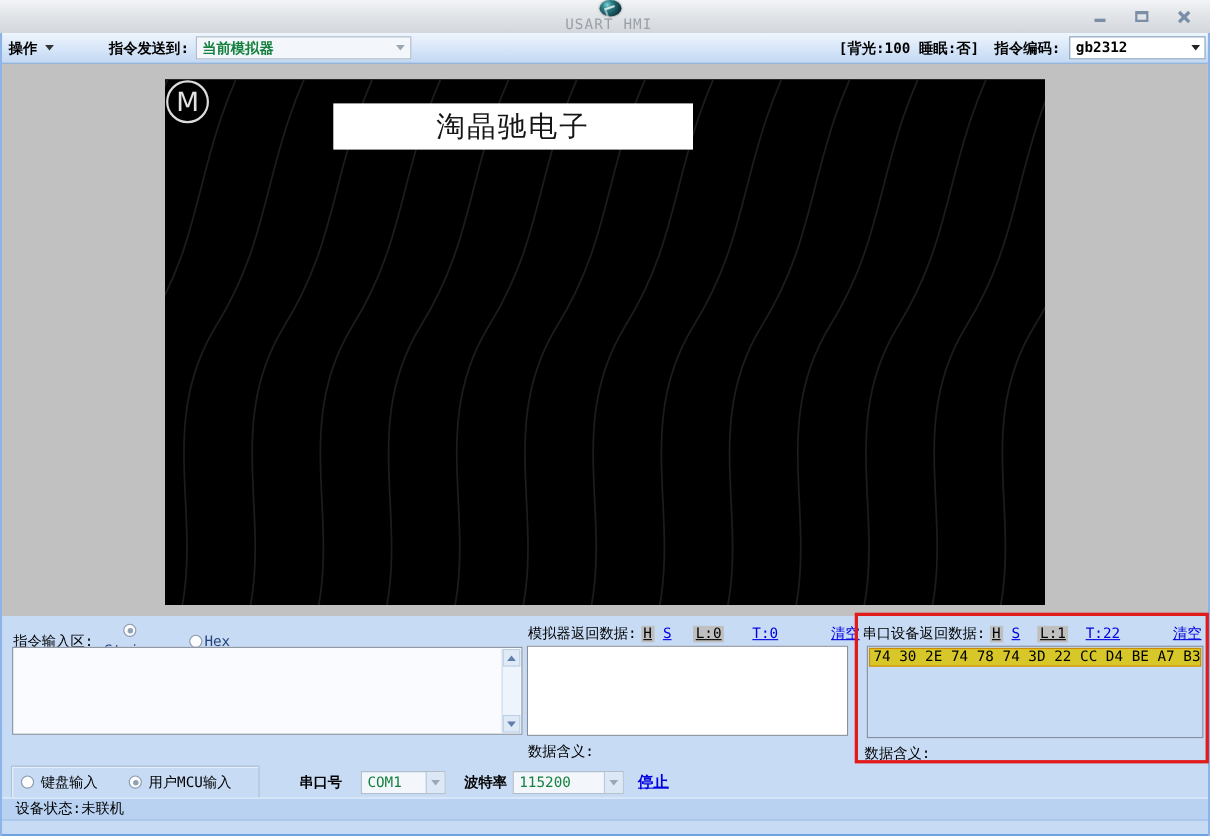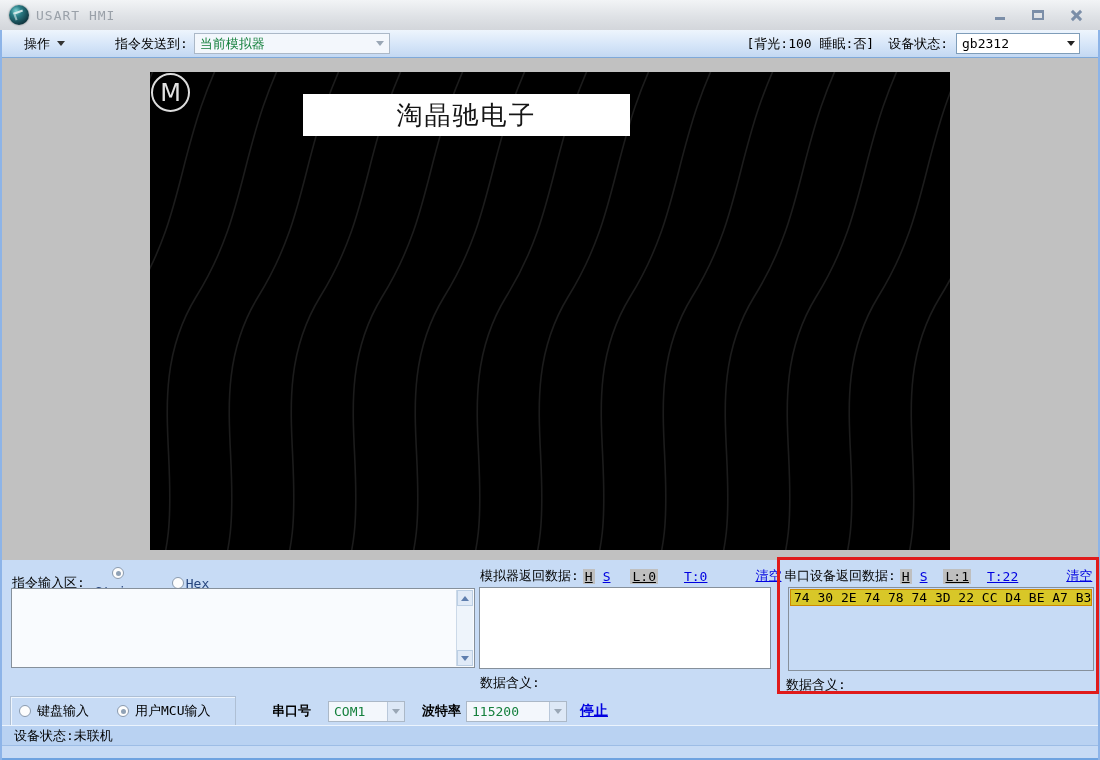--- a/index.html
+++ b/index.html
@@ -6,21 +6,21 @@
   body { margin: 0; background: #fff; font-family: "DejaVu Sans Mono", "Liberation Sans", sans-serif; }
   .window {
     position: relative; width: 1100px; height: 760px; overflow: hidden;
     background: #c7dbf5;
     box-shadow: inset 2px 0 0 #8db4e8, inset -2px 0 0 #8db4e8, inset 0 -2px 0 #6fa3e0;
   }
   
   .titlebar {
     position: absolute; left: 0; top: 0; width: 1100px; height: 30px;
     background: linear-gradient(#f2f4f6, #dfe2e6 55%, #d3d6db);
-    display: flex; align-items: center;
+    display: flex; align-items: center; flex-direction: column;
   }
   .app-icon {
     width: 20px; height: 20px; border-radius: 50%; margin-left: 9px;
     background: radial-gradient(circle at 35% 30%, #7fd4d4 0%, #2a7d86 28%, #123c46 70%, #071e26 100%);
     box-shadow: 0 0 2px rgba(0,0,0,.5);
     position: relative;
   }
   .app-icon::after {
     content: ""; position: absolute; left: 5px; top: 6px; width: 8px; height: 6px;
     border-top: 2px solid rgba(235,245,245,.85); border-left: 2px solid rgba(235,245,245,.55);
@@ -35,21 +35,21 @@
   .glyph-close::before, .glyph-close::after {
     content: ""; position: absolute; left: 0; top: 5px; width: 13px; height: 3px; background: #7b8ea8;
   }
   .glyph-close::before { transform: rotate(45deg); }
   .glyph-close::after  { transform: rotate(-45deg); }
   
   .toolbar {
     position: absolute; left: 2px; top: 30px; width: 1096px; height: 28px;
     background: linear-gradient(#eef5fd, #d4e4f8 60%, #c3d8f2);
     border-bottom: 1px solid #7fa9d9;
-    display: flex; align-items: center; padding: 0 18px; font-size: 13px; color: #000;
+    display: flex; align-items: center; padding: 0 2px; font-size: 13px; color: #000; font-weight: bold;
   }
   .menu-btn { display: flex; align-items: center; gap: 7px; padding: 2px 4px; }
   .caret-down { width: 0; height: 0; border-left: 4px solid transparent; border-right: 4px solid transparent; border-top: 5px solid #333; }
   .lbl { white-space: nowrap; }
   .combo {
     height: 21px; display: flex; align-items: center; position: relative;
     border: 1px solid #abb8c7; background: #f3f7fc; font-size: 13px;
   }
   .combo .combo-text { flex: 1; padding: 0 5px; color: #15803d; white-space: nowrap; overflow: hidden; }
   .combo .combo-btn { width: 17px; height: 100%; display: flex; align-items: center; justify-content: center; }
@@ -141,21 +141,21 @@
     </div>
     <span class="lbl" style="margin-left:46px;">指令发送到:</span>
     <div class="combo" style="width:196px; margin-left:6px;">
       <span class="combo-text">当前模拟器</span>
       <span class="combo-btn">
           <i class="tri"></i>
         </span>
     </div>
     <div class="spacer"></div>
     <span class="lbl">[背光:100  睡眠:否]</span>
-    <span class="lbl" style="margin-left:14px;">设备状态:</span>
+    <span class="lbl" style="margin-left:14px;">指令编码:</span>
     <div class="combo enabled" style="width:124px; margin-left:8px;">
       <span class="combo-text">gb2312</span>
       <span class="combo-btn">
           <i class="tri"></i>
         </span>
     </div>
   </div>
 
   <div class="content-gray">
     <div class="hmi-display">

